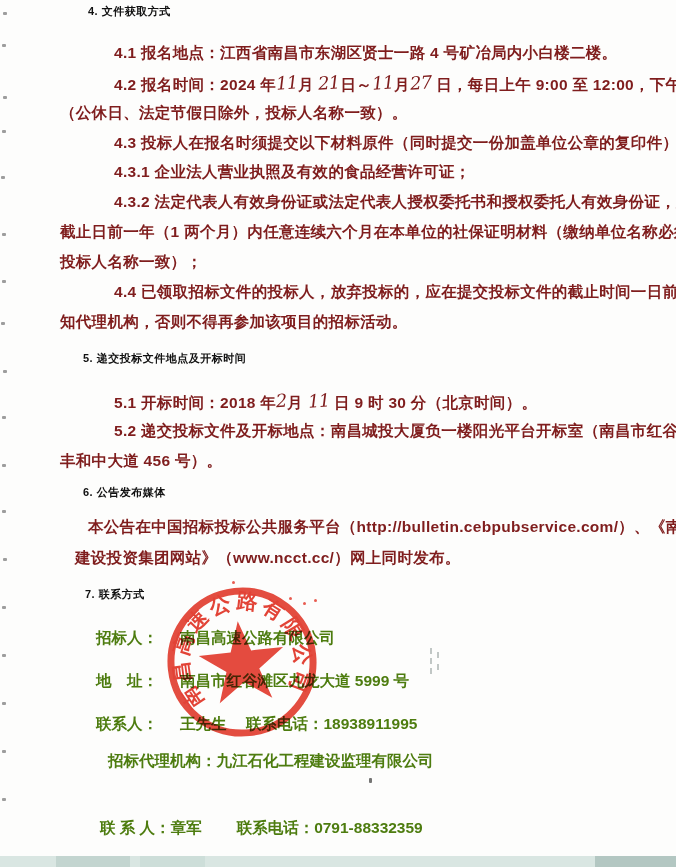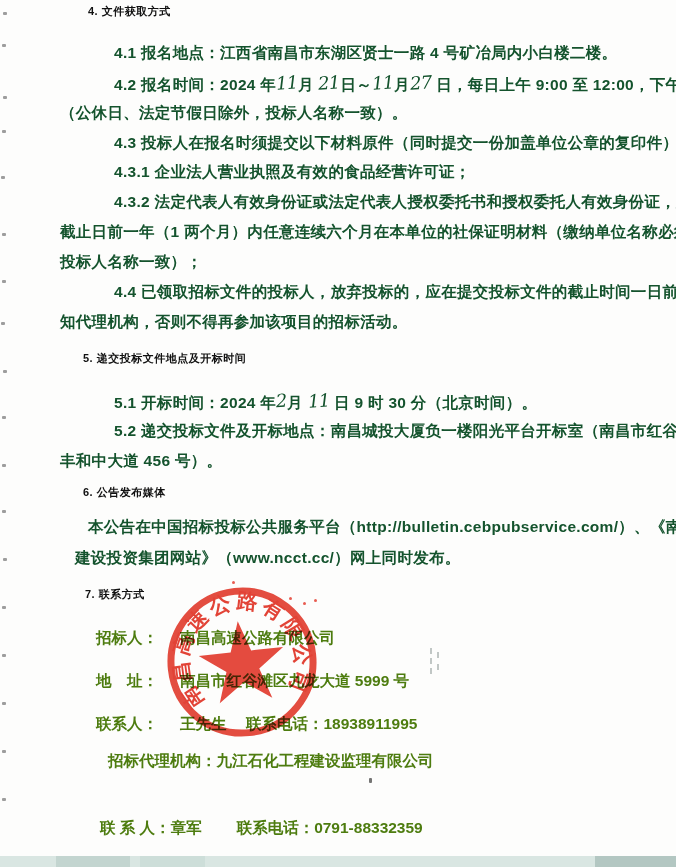--- a/index.html
+++ b/index.html
@@ -1,19 +1,19 @@
 <!DOCTYPE html>
 <html><head>
 <meta charset="utf-8">
 <style>
   html,body{margin:0;padding:0;}
   body{background:#ffffff;font-family:"Liberation Sans","DejaVu Sans",sans-serif;}
   .page{position:relative;width:676px;height:867px;background:#fdfdfc;overflow:hidden;}
 
-  .line{position:absolute;white-space:nowrap;font-size:15.5px;font-weight:600;color:#14532d;
+  .line{position:absolute;white-space:nowrap;font-size:15.5px;font-weight:600;color:#7f1d1d;
         letter-spacing:.3px;line-height:1;}
   .heading{position:absolute;white-space:nowrap;font-size:11px;font-weight:800;color:#111;
         letter-spacing:.5px;line-height:1;}
 
   .hw{display:inline-block;font-family:"DejaVu Serif",serif;font-style:italic;font-weight:500;
       font-size:18px;transform:rotate(-4deg) translateY(-1px);letter-spacing:-.5px;}
 
   .row{position:absolute;white-space:nowrap;font-size:15.5px;font-weight:600;color:#4d7c0f;line-height:1;}
   .lbl{display:inline-block;}
   .lblw{display:inline-block;width:84px;}
@@ -41,21 +41,21 @@
   <div class="line" style="left:60px;top:105px">（公休日、法定节假日除外，投标人名称一致）。</div>
   <div class="line" style="left:114px;top:135px">4.3  投标人在报名时须提交以下材料原件（同时提交一份加盖单位公章的复印件）：</div>
   <div class="line" style="left:114px;top:164px">4.3.1  企业法人营业执照及有效的食品经营许可证；</div>
   <div class="line" style="left:114px;top:194px">4.3.2 法定代表人有效身份证或法定代表人授权委托书和授权委托人有效身份证，及投标</div>
   <div class="line" style="left:60px;top:224px">截止日前一年（1 两个月）内任意连续六个月在本单位的社保证明材料（缴纳单位名称必须与</div>
   <div class="line" style="left:60px;top:254px">投标人名称一致）；</div>
   <div class="line" style="left:114px;top:284px">4.4  已领取招标文件的投标人，放弃投标的，应在提交投标文件的截止时间一日前书面通</div>
   <div class="line" style="left:60px;top:314px">知代理机构，否则不得再参加该项目的招标活动。</div>
 
   <div class="heading" style="left:83px;top:353px">5.  递交投标文件地点及开标时间</div>
-  <div class="line" style="left:114px;top:393px"><span>5.1  开标时间：2024 年</span><span class="hw">2</span><span>月 </span><span class="hw">11</span><span> 日  9  时 30 分（北京时间）。</span></div>
+  <div class="line" style="left:114px;top:393px"><span>5.1  开标时间：2018 年</span><span class="hw">2</span><span>月 </span><span class="hw">11</span><span> 日  9  时 30 分（北京时间）。</span></div>
   <div class="line" style="left:114px;top:423px">5.2  递交投标文件及开标地点：南昌城投大厦负一楼阳光平台开标室（南昌市红谷滩新区</div>
   <div class="line" style="left:60px;top:453px">丰和中大道 456 号）。</div>
 
   <div class="heading" style="left:83px;top:487px">6.  公告发布媒体</div>
   <div class="line" style="left:88px;top:519px">本公告在中国招标投标公共服务平台（http://bulletin.cebpubservice.com/）、《南昌城市</div>
   <div class="line" style="left:75px;top:550px">建设投资集团网站》（www.ncct.cc/）网上同时发布。</div>
 
   <div class="heading" style="left:85px;top:589px">7.  联系方式</div>
 
   <div class="row" style="left:96px;top:630px">

